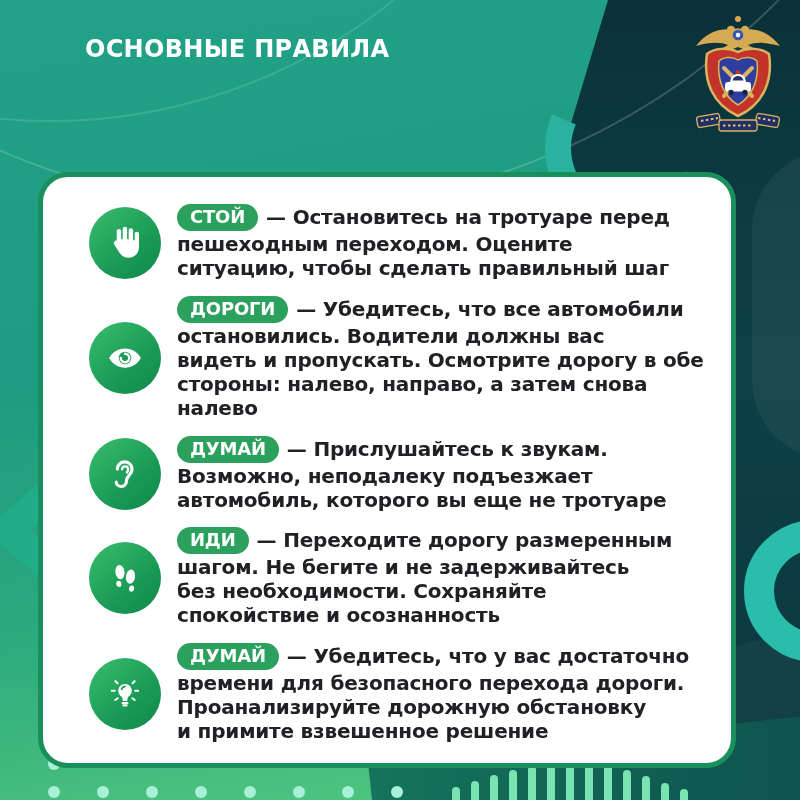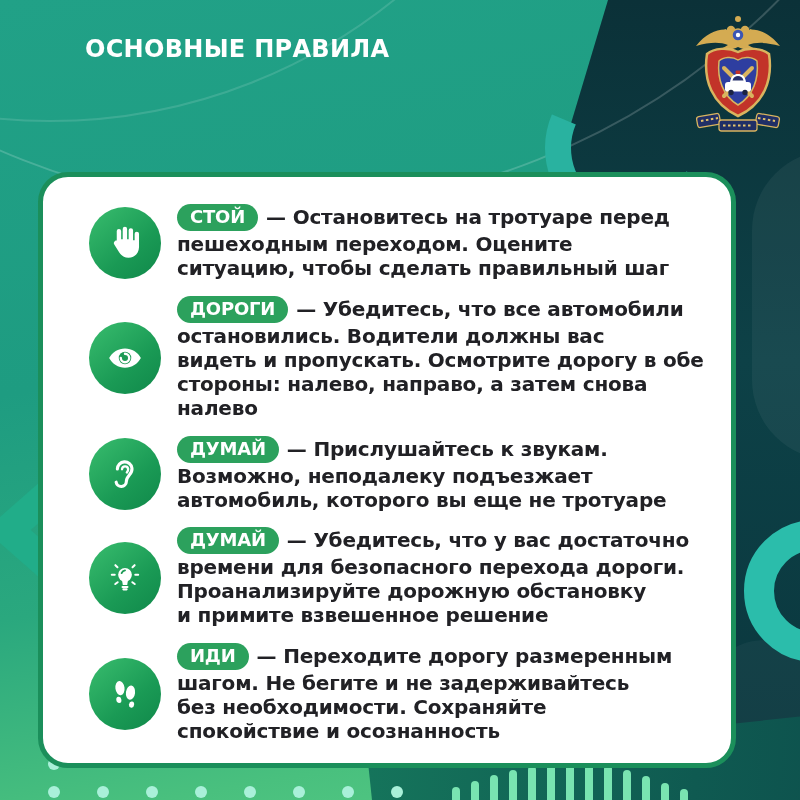--- a/index.html
+++ b/index.html
@@ -183,49 +183,49 @@
       </svg>
     </div>
     <div class="rule-text">
       <span class="keyword-pill">ДУМАЙ</span><span>— Прислушайтесь к звукам. Возможно, неподалеку подъезжает автомобиль, которого вы еще не тротуаре</span>
     </div>
   </div>
 
   <div class="rule-row">
     <div class="rule-icon">
       <svg width="44" height="44" viewBox="0 0 48 48">
+        <g fill="#ffffff">
+          <ellipse cx="18.5" cy="17.5" rx="5" ry="7.8" transform="rotate(-7 18.5 17.5)"></ellipse>
+          <ellipse cx="17.3" cy="30.5" rx="2.8" ry="3.4" transform="rotate(-7 17.3 30.5)"></ellipse>
+          <ellipse cx="30" cy="22.5" rx="5" ry="7.8" transform="rotate(7 30 22.5)"></ellipse>
+          <ellipse cx="31.2" cy="35.5" rx="2.8" ry="3.4" transform="rotate(7 31.2 35.5)"></ellipse>
+        </g>
+      </svg>
+    </div>
+    <div class="rule-text">
+      <span class="keyword-pill">ИДИ</span><span>— Переходите дорогу размеренным шагом. Не бегите и не задерживайтесь без&nbsp;необходимости. Сохраняйте спокойствие&nbsp;и осознанность</span>
+    </div>
+  </div>
+
+  <div class="rule-row">
+    <div class="rule-icon">
+      <svg width="44" height="44" viewBox="0 0 48 48">
         <circle cx="24" cy="20.5" r="7.5" fill="#ffffff"></circle>
         <path d="M20.8 26.5h6.4l-.8 5h-4.8z" fill="#ffffff"></path>
         <path d="M20.3 18.6a5 5 0 0 1 3.7-2.9" stroke="#1d9a55" stroke-width="2" fill="none" stroke-linecap="round"></path>
         <g stroke="#ffffff" stroke-width="2.2" stroke-linecap="round">
           <path d="M21.3 33.8h5.4"></path>
           <path d="M22.2 36.4h3.6"></path>
           <path d="M12.8 20.5H9.6"></path>
           <path d="M38.4 20.5h-3.2"></path>
           <path d="M15.8 12.3l-2.3-2.3"></path>
           <path d="M34.5 10l-2.3 2.3"></path>
           <path d="M16 28.6l-2.6 2"></path>
           <path d="M34.6 30.6l-2.6-2"></path>
         </g>
       </svg>
     </div>
     <div class="rule-text">
       <span class="keyword-pill">ДУМАЙ</span><span>— Убедитесь, что у вас достаточно времени для безопасного перехода дороги. Проанализируйте дорожную обстановку и&nbsp;примите взвешенное решение</span>
     </div>
   </div>
 
-  <div class="rule-row">
-    <div class="rule-icon">
-      <svg width="44" height="44" viewBox="0 0 48 48">
-        <g fill="#ffffff">
-          <ellipse cx="18.5" cy="17.5" rx="5" ry="7.8" transform="rotate(-7 18.5 17.5)"></ellipse>
-          <ellipse cx="17.3" cy="30.5" rx="2.8" ry="3.4" transform="rotate(-7 17.3 30.5)"></ellipse>
-          <ellipse cx="30" cy="22.5" rx="5" ry="7.8" transform="rotate(7 30 22.5)"></ellipse>
-          <ellipse cx="31.2" cy="35.5" rx="2.8" ry="3.4" transform="rotate(7 31.2 35.5)"></ellipse>
-        </g>
-      </svg>
-    </div>
-    <div class="rule-text">
-      <span class="keyword-pill">ИДИ</span><span>— Переходите дорогу размеренным шагом. Не бегите и не задерживайтесь без&nbsp;необходимости. Сохраняйте спокойствие&nbsp;и осознанность</span>
-    </div>
-  </div>
-
 </div>
 
 </body></html>

